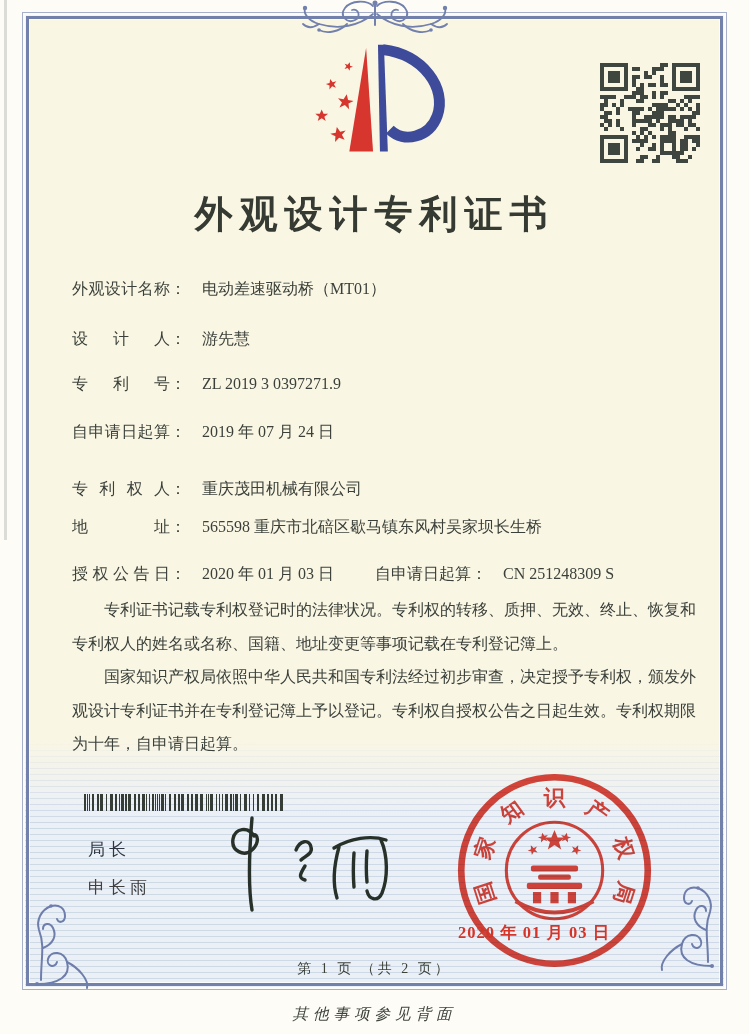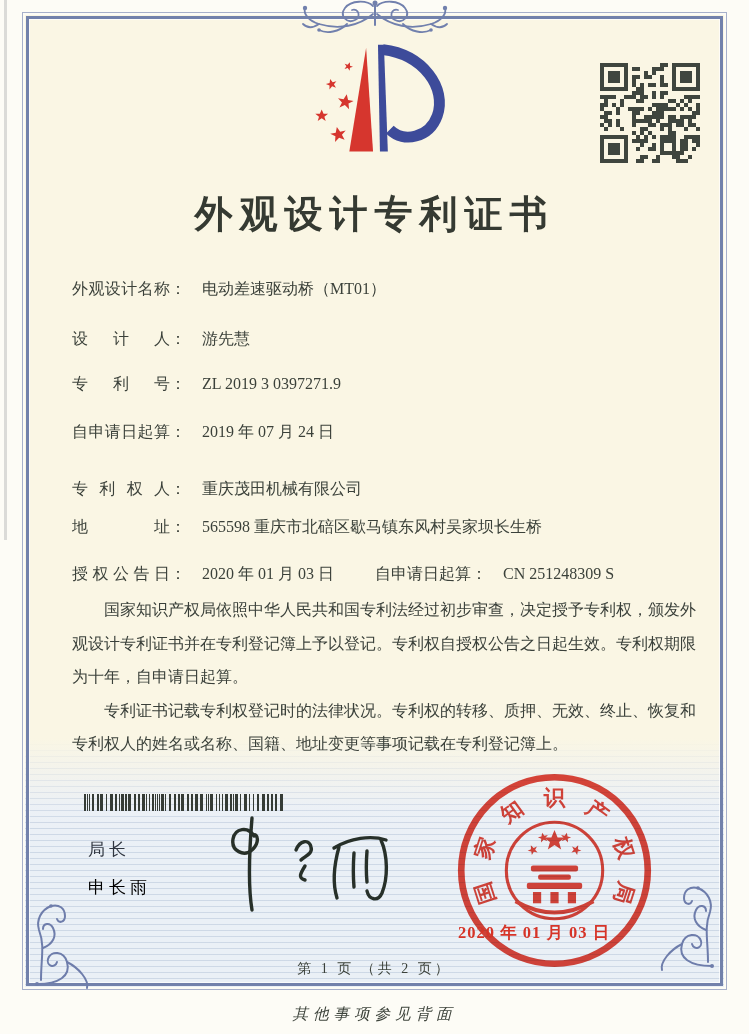--- a/index.html
+++ b/index.html
@@ -38,21 +38,21 @@
   .flabel{display:inline-block;width:98px;text-align:justify;text-align-last:justify;vertical-align:bottom;}
   .colon{display:inline-block;}
   .fvalue{margin-left:16px;}
   .pair2{position:absolute;left:303px;top:0;white-space:nowrap;}
   .paras{position:absolute;left:72px;top:593px;width:624px;z-index:4;}
   .paras p{margin:0;font-size:16px;line-height:33.5px;text-indent:2em;text-align:justify;color:#3a403a;}
   .barcode{position:absolute;left:84px;top:794px;width:208px;height:17px;z-index:4;display:flex;align-items:stretch;}
   .barcode span{display:block;height:100%;}
   .sig-title{position:absolute;left:88px;top:838px;font-size:17px;letter-spacing:4px;color:#2f3540;z-index:4;
     font-family:"Liberation Sans","DejaVu Sans",sans-serif;text-align:center;}
-  .sig-name{position:absolute;left:88px;top:876px;font-size:17px;letter-spacing:4px;color:#000000;z-index:4;
+  .sig-name{position:absolute;left:88px;top:876px;font-size:17px;letter-spacing:4px;color:#404040;z-index:4;
     font-family:Liberation Serif, serif;}
   .sig-script{position:absolute;left:208px;top:812px;width:195px;height:105px;z-index:4;}
   .seal{position:absolute;left:452px;top:768px;width:205px;height:205px;z-index:5;mix-blend-mode:multiply;opacity:.93;}
   .seal-date{position:absolute;left:458px;top:922px;width:180px;font-size:16.5px;letter-spacing:1px;
     color:#d63428;font-weight:600;z-index:6;white-space:nowrap;}
   .page-no{position:absolute;left:0;right:0;top:960px;text-align:center;font-size:14px;letter-spacing:3px;
     color:#3b413a;z-index:4;}
   .back-note{position:absolute;left:0;right:0;top:1004px;text-align:center;font-size:15.5px;letter-spacing:5px;
     color:#3e443c;font-style:italic;z-index:4;}
 </style>
@@ -345,22 +345,22 @@
       <div class="frow" style="top: 0px;"><span class="flabel">外观设计名称</span><span class="colon">：</span><span class="fvalue">电动差速驱动桥（MT01）</span></div>
       <div class="frow" style="top: 50px; font-family: Liberation Mono, monospace;"><span class="flabel">设计人</span><span class="colon">：</span><span class="fvalue">游先慧</span></div>
       <div class="frow" style="top: 95px;"><span class="flabel">专利号</span><span class="colon">：</span><span class="fvalue">ZL 2019 3 0397271.9</span></div>
       <div class="frow" style="top: 142.5px;"><span class="flabel">自申请日起算</span><span class="colon">：</span><span class="fvalue">2019 年 07 月 24 日</span></div>
       <div class="frow" style="top: 200px;"><span class="flabel">专利权人</span><span class="colon">：</span><span class="fvalue">重庆茂田机械有限公司</span></div>
       <div class="frow" style="top: 237.5px;"><span class="flabel">地址</span><span class="colon">：</span><span class="fvalue">565598 重庆市北碚区歇马镇东风村吴家坝长生桥</span></div>
       <div class="frow" style="top: 285px;"><span class="flabel">授权公告日</span><span class="colon">：</span><span class="fvalue">2020 年 01 月 03 日</span><span class="pair2"><span>自申请日起算</span><span class="colon">：</span><span class="fvalue">CN 251248309 S</span></span></div>
     </div>
 
   <div class="paras">
+    <p>专利证书记载专利权登记时的法律状况。专利权的转移、质押、无效、终止、恢复和专利权人的姓名或名称、国籍、地址变更等事项记载在专利登记簿上。</p>
     <p>国家知识产权局依照中华人民共和国专利法经过初步审查，决定授予专利权，颁发外观设计专利证书并在专利登记簿上予以登记。专利权自授权公告之日起生效。专利权期限为十年，自申请日起算。</p>
-    <p>专利证书记载专利权登记时的法律状况。专利权的转移、质押、无效、终止、恢复和专利权人的姓名或名称、国籍、地址变更等事项记载在专利登记簿上。</p>
   </div>
 
   <div class="barcode" id="barcode">
       <span style="width: 2px; margin-right: 1px; background: rgb(54, 60, 54);"></span>
       <span style="width: 1px; margin-right: 1px; background: rgb(54, 60, 54);"></span>
       <span style="width: 1px; margin-right: 2px; background: rgb(54, 60, 54);"></span>
       <span style="width: 2px; margin-right: 3px; background: rgb(54, 60, 54);"></span>
       <span style="width: 2px; margin-right: 1px; background: rgb(54, 60, 54);"></span>
       <span style="width: 3px; margin-right: 3px; background: rgb(54, 60, 54);"></span>
       <span style="width: 1px; margin-right: 3px; background: rgb(54, 60, 54);"></span>

